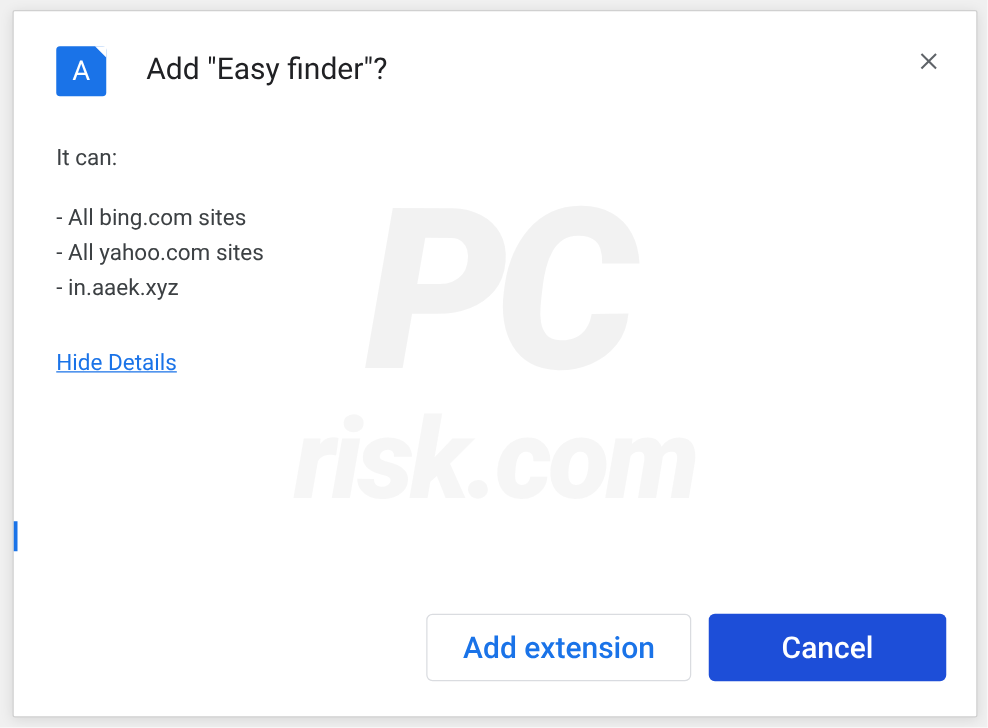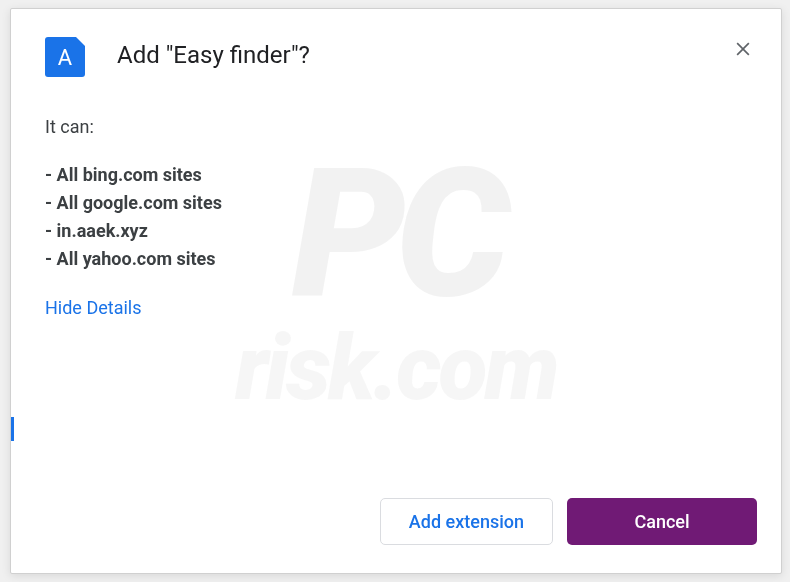--- a/index.html
+++ b/index.html
@@ -122,58 +122,58 @@
       font-size: 18px;
       line-height: 1.55;
     }
     .it-can {
       margin-bottom: 20px;
     }
     .perm-heading {
       margin-bottom: 20px;
     }
     .site-list {
-      margin-bottom: 22px;
-      font-weight: bold;
+      margin-bottom: 32px;
     }
     .site-item {
       display: block;
     }
     .hide-details {
       color: #1a73e8;
+      text-decoration: underline;
       cursor: pointer;
       font-size: 18px;
       display: inline-block;
       margin-bottom: 24px;
     }
     .perm-history {
       margin-bottom: 20px;
     }
     .footer {
       display: flex;
       justify-content: flex-end;
       gap: 14px;
       padding: 0 24px 28px 24px;
     }
     .btn {
       padding: 12px 28px;
-      font-size: 18px;
+      font-size: 24px;
       font-weight: 500;
       border-radius: 5px;
       cursor: pointer;
       border: none;
       font-family: inherit;
     }
     .btn-secondary {
       background: #fff;
       color: #1a73e8;
       border: 1px solid #dadce0;
     }
     .btn-primary {
-      background: #701a75;
+      background: #1d4ed8;
       color: #fff;
       min-width: 190px;
     }
     .left-accent {
       position: absolute;
       left: 0;
       top: 408px;
       width: 3px;
       height: 24px;
       background: #1a73e8;
@@ -202,23 +202,22 @@
           <line x1="5" y1="5" x2="19" y2="19"></line>
           <line x1="19" y1="5" x2="5" y2="19"></line>
         </svg>
       </div>
     </div>
 
     <div class="body">
       <div class="it-can">It can:</div>
       <div class="site-list">
         <span class="site-item">- All bing.com sites</span>
-        <span class="site-item">- All google.com sites</span>
+        <span class="site-item">- All yahoo.com sites</span>
         <span class="site-item">- in.aaek.xyz</span>
-        <span class="site-item">- All yahoo.com sites</span>
       </div>
       <a class="hide-details">Hide Details</a>
     </div>
 
     <div class="footer">
       <button class="btn btn-secondary">Add extension</button>
       <button class="btn btn-primary">Cancel</button>
     </div>
 
   </div>

